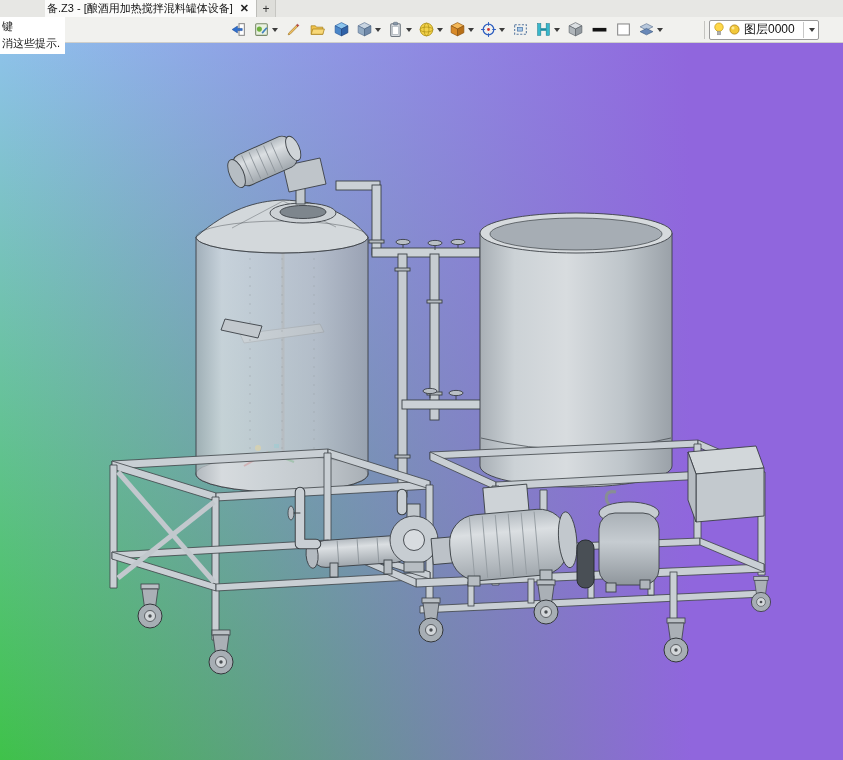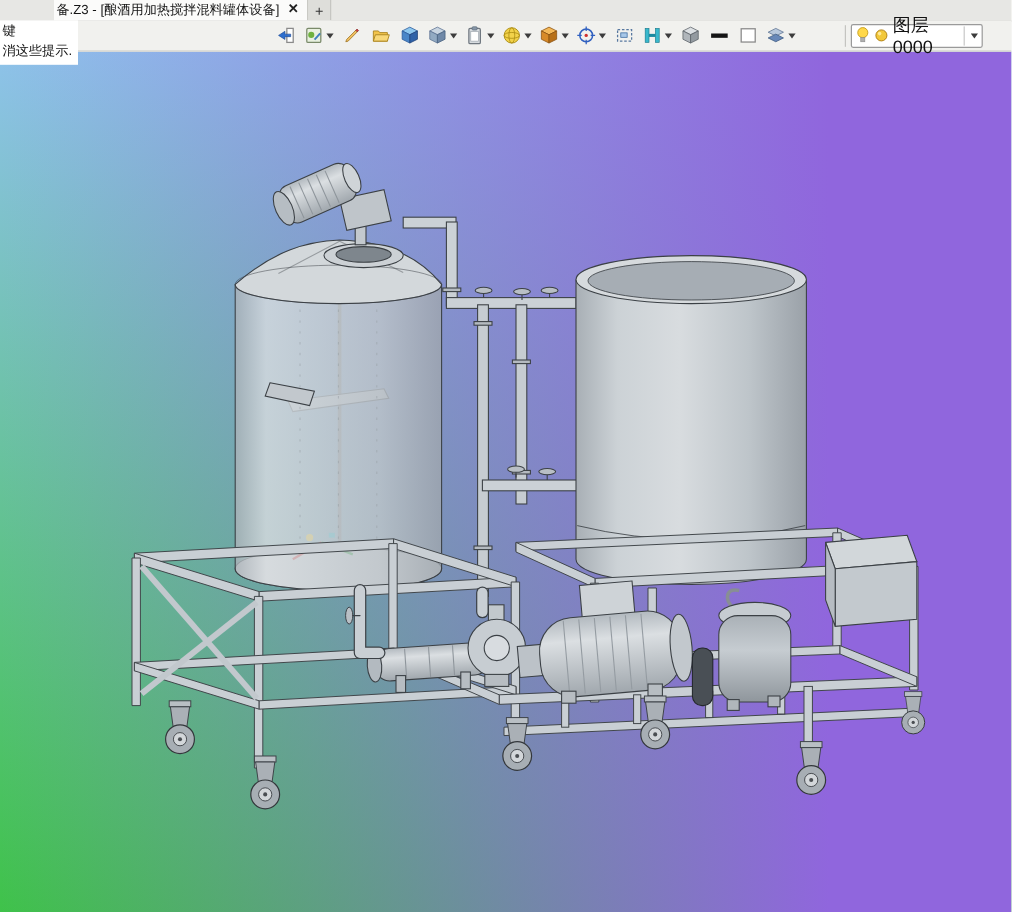--- a/index.html
+++ b/index.html
@@ -23,21 +23,21 @@
   .tbtn{height:22px;min-width:22px;display:flex;align-items:center;justify-content:center;
         gap:1px;border:1px solid transparent;background:transparent;padding:0 1px;margin:0 1px;}
   .tbtn svg{display:block;}
   .caret{width:0;height:0;border-left:3px solid transparent;border-right:3px solid transparent;
          border-top:4px solid #3c3c3c;margin-left:1px;}
   .tsep{width:1px;height:18px;background:#c4c4c0;margin:0 4px;}
   .tspacer{flex:1;}
   .layer-combo{display:flex;align-items:center;gap:4px;height:20px;width:110px;
                background:#fff;border:1px solid #9a9a9a;border-radius:2px;
                padding:0 3px;margin-right:24px;box-sizing:border-box;}
-  .layer-label{font-size:15px;color:#111;flex:1;}
+  .layer-label{font-size:12px;color:#111;flex:1;}
   .combo-div{width:1px;height:16px;background:#c8c8c8;}
 
   
   .hints{position:absolute;top:17px;left:0;z-index:7;background:#ffffff;
          padding:1px 5px 2px 2px;font-size:11px;color:#111;line-height:17px;}
 
   
   .viewport{position:absolute;top:43px;left:0;width:843px;height:717px;
     background:
       linear-gradient(to right, transparent 0%, var(--viewport-right,#9066dd) 82%),

